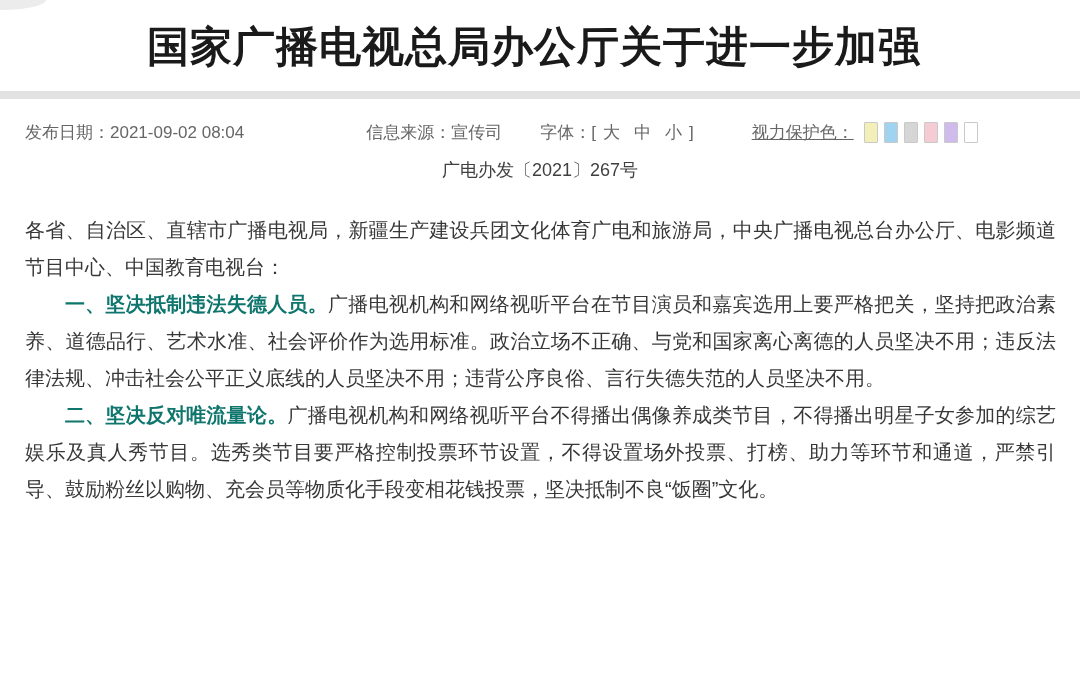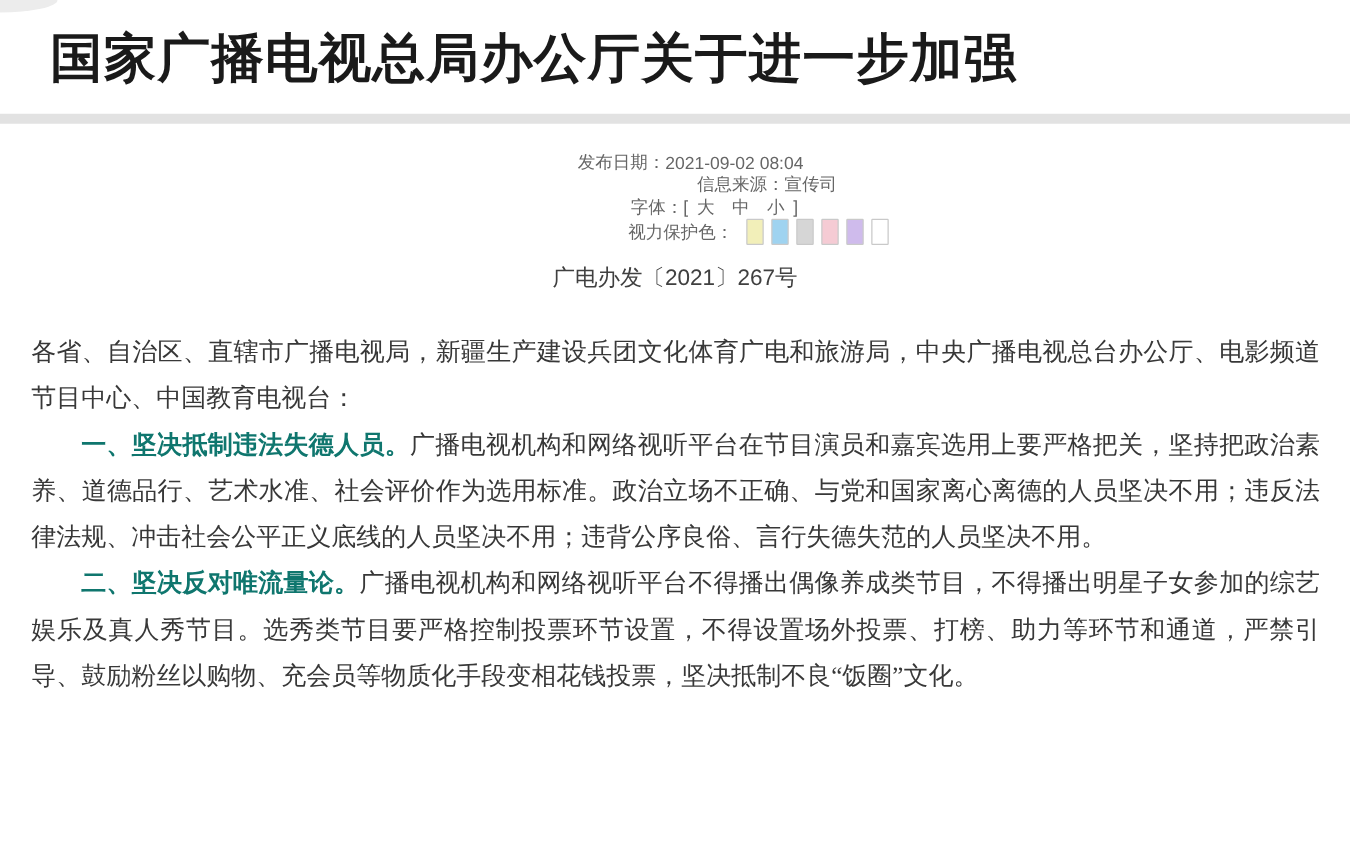--- a/index.html
+++ b/index.html
@@ -12,49 +12,49 @@
     overflow: hidden;
   }
   .corner-artifact {
     position: absolute; top: 0; left: 0;
     width: 46px; height: 10px;
     background: #ececec;
     border-bottom-right-radius: 100% 100%;
   }
   
   .title-block {
-    padding: 16px 40px 14px 40px;
+    padding: 16px 40px 14px 28px;
+    text-align: center;
   }
   .title-line {
     font-size: 42px;
     font-weight: bold;
     color: #1a1a1a;
     line-height: 61px;
     letter-spacing: 1px;
   }
   
   .divider {
     width: 100%;
     height: 8px;
     background: #e2e2e2;
   }
   
   .meta-row {
     display: flex;
     align-items: center;
     padding: 22px 0 14px 25px;
-    font-size: 14px;
+    font-size: 17px;
     color: #666;
     white-space: nowrap;
-    flex-direction: column;
   }
   .meta-item { display: flex; align-items: center; }
   .meta-gap-1 { margin-left: 122px; align-items: flex-end; }
   .meta-gap-2 { margin-left: 38px; }
-  .meta-gap-3 { margin-left: 114px; }
+  .meta-gap-3 { margin-left: 58px; text-decoration: underline; }
   .font-links { color: #666; }
   .font-link { margin: 0 7px; cursor: pointer; }
   .bracket { color: #666; }
   .swatches { display: flex; align-items: center; margin-left: 10px; }
   .swatch {
     width: 14px; height: 21px;
     margin-right: 6px;
     border: 1px solid #c9c9c9;
     border-radius: 1px;
     cursor: pointer;
@@ -66,21 +66,21 @@
     color: #404040;
   }
   
   .article {
     padding: 30px 24px 0 25px;
     font-size: 20px;
     line-height: 37px;
     color: #383838;
     text-align: justify;
   }
-  .article p { text-indent: 2em; font-family: Liberation Serif, serif; }
+  .article p { text-indent: 2em; }
   .article p.no-indent { text-indent: 0; }
   .article b { color: #0f766e; }
 </style>
 </head>
 <body>
 
 <div class="corner-artifact"></div>
 
 <div class="title-block">
   <div class="title-line">国家广播电视总局办公厅关于进一步加强</div>

